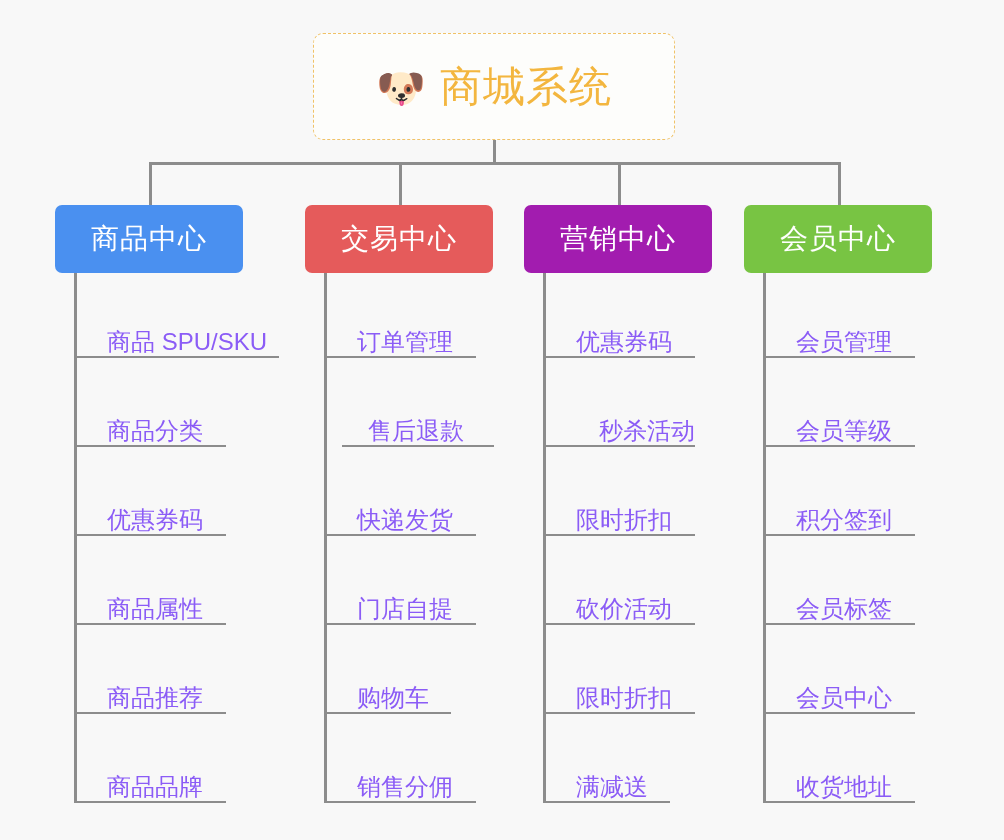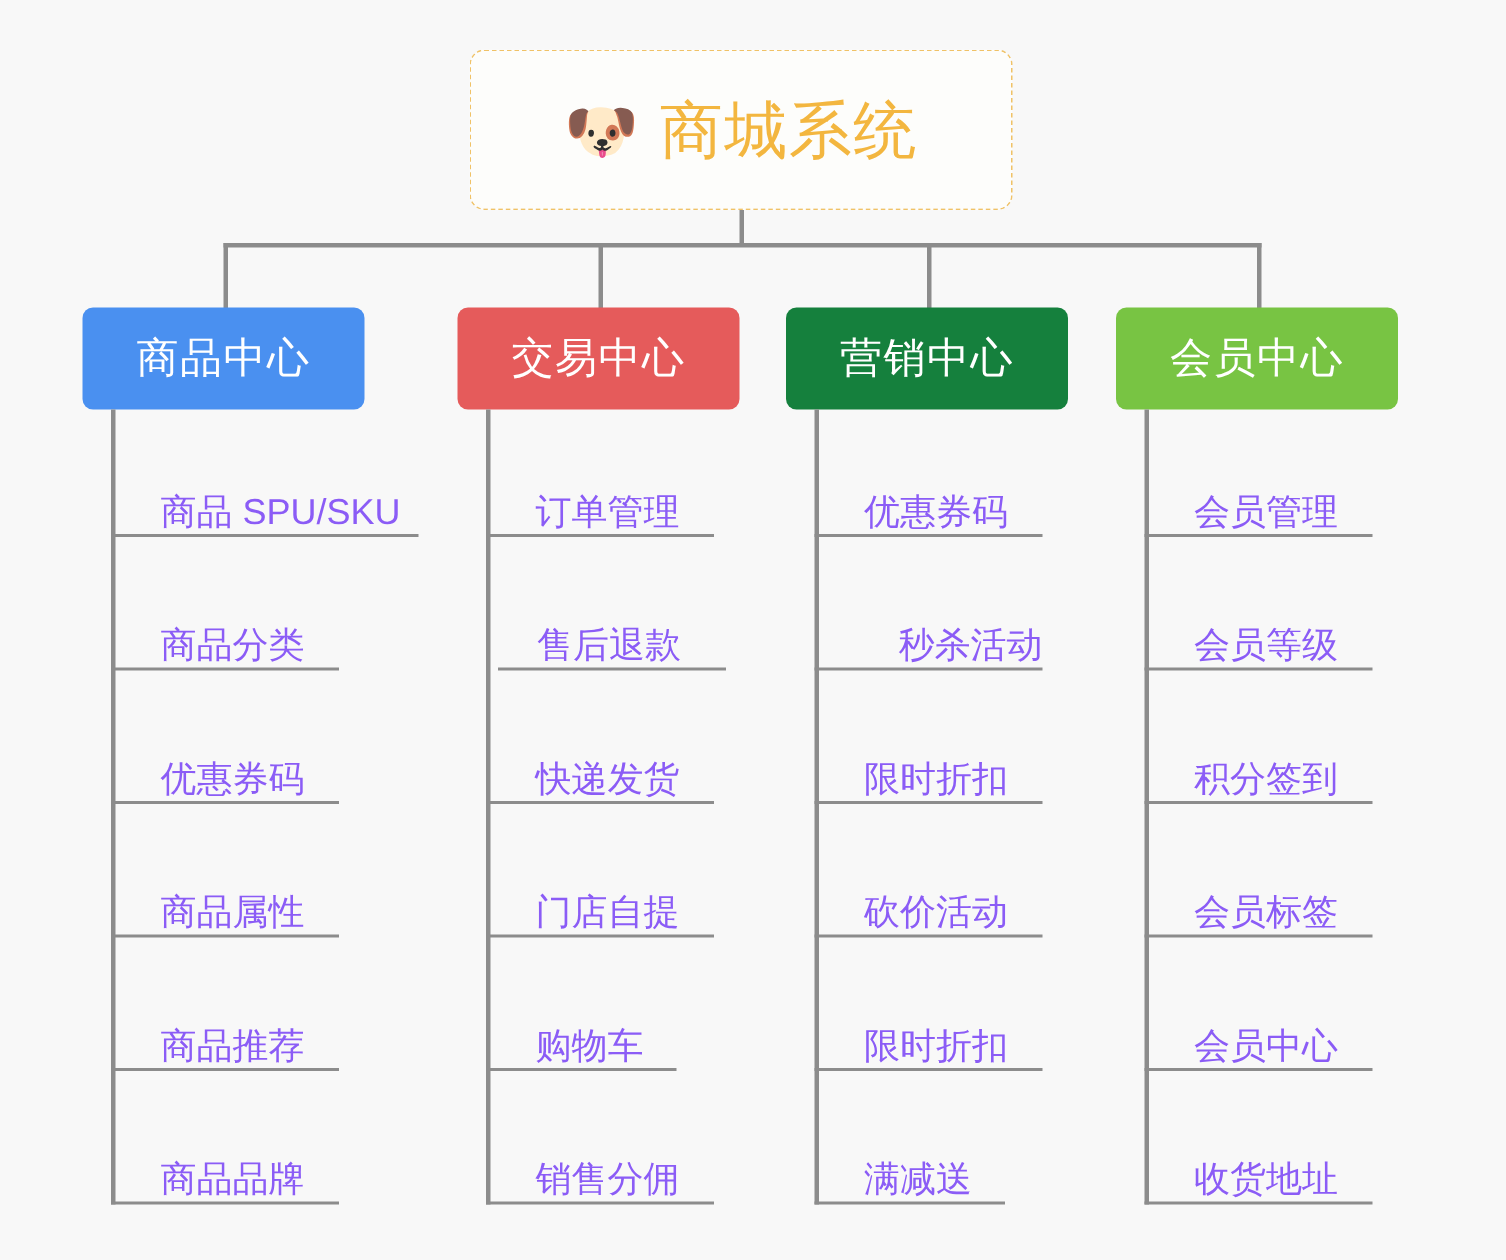--- a/index.html
+++ b/index.html
@@ -153,38 +153,38 @@
         </div>
       </div>
       <div class="column" style="left: 305px; top: 0px; position: absolute;">
         <div class="cat-box" style="top: 205px; width: 188px; background: rgb(229, 91, 91);">
           <span>交易中心</span>
         </div>
         <div class="trunk" style="left: 19px; top: 273px; height: 530px;"></div>
         <div class="leaf" style="left: 19px; top: 269px; width: 152px;">
           <span class="leaf-label">订单管理</span>
         </div>
-        <div class="leaf" style="left: 27px; top: 358px; width: 152px; padding-left: 26px;">
+        <div class="leaf" style="left: 37px; top: 358px; width: 152px; padding-left: 26px;">
           <span class="leaf-label">售后退款</span>
         </div>
         <div class="leaf" style="left: 19px; top: 447px; width: 152px;">
           <span class="leaf-label">快递发货</span>
         </div>
         <div class="leaf" style="left: 19px; top: 536px; width: 152px;">
           <span class="leaf-label">门店自提</span>
         </div>
         <div class="leaf" style="left: 19px; top: 625px; width: 127px;">
           <span class="leaf-label">购物车</span>
         </div>
         <div class="leaf" style="left: 19px; top: 714px; width: 152px;">
           <span class="leaf-label">销售分佣</span>
         </div>
       </div>
       <div class="column" style="left: 524px; top: 0px; position: absolute;">
-        <div class="cat-box" style="top: 205px; width: 188px; background: #15803d;">
+        <div class="cat-box" style="top: 205px; width: 188px; background: #a21caf;">
           <span>营销中心</span>
         </div>
         <div class="trunk" style="left: 19px; top: 273px; height: 530px;"></div>
         <div class="leaf" style="left: 19px; top: 269px; width: 152px;">
           <span class="leaf-label">优惠券码</span>
         </div>
         <div class="leaf" style="left: 19px; top: 358px; width: 152px; justify-content: flex-end;">
           <span class="leaf-label">秒杀活动</span>
         </div>
         <div class="leaf" style="left: 19px; top: 447px; width: 152px;">

